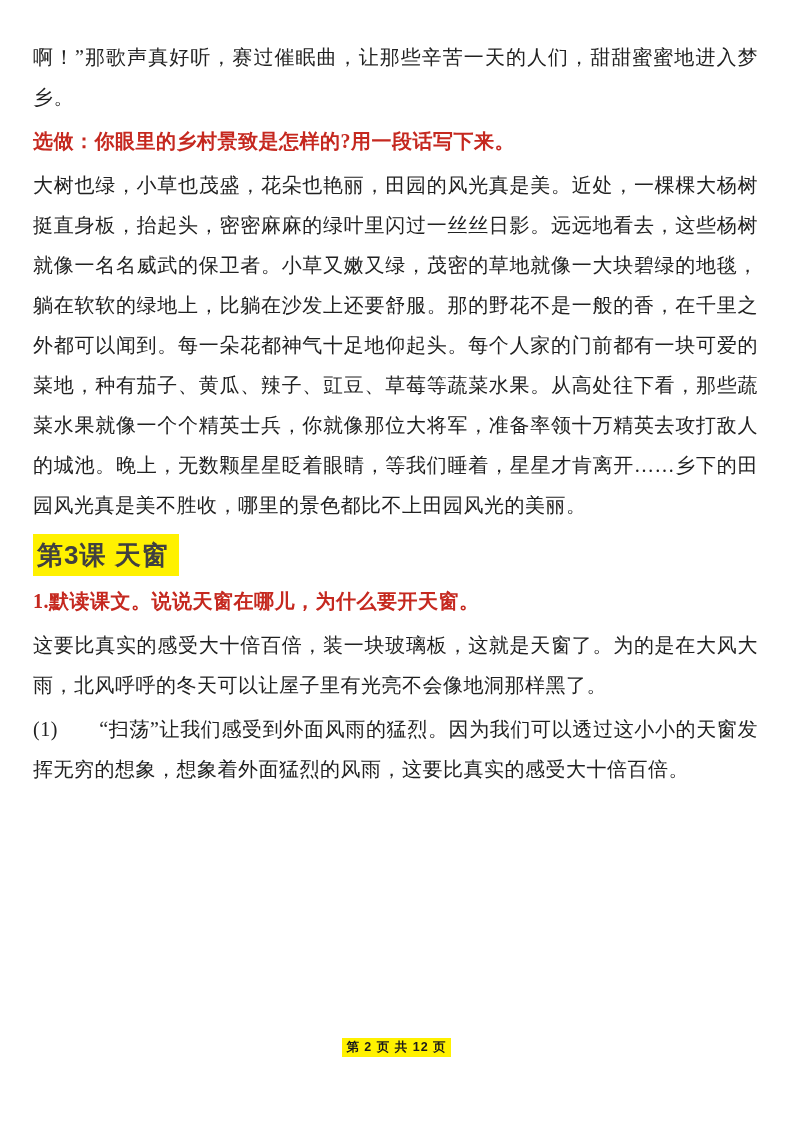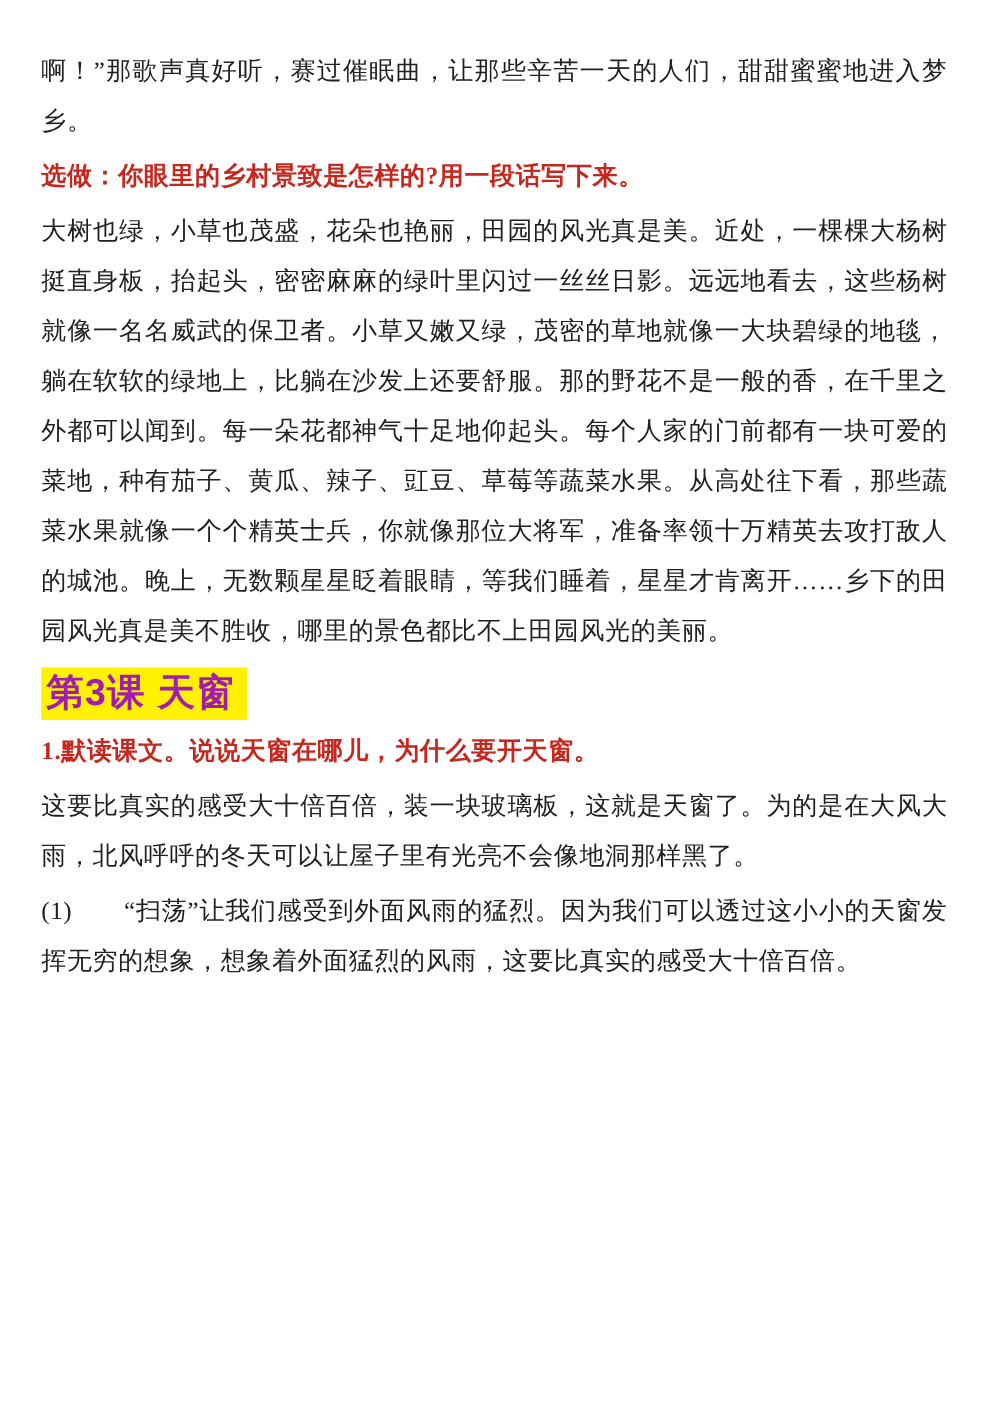--- a/index.html
+++ b/index.html
@@ -39,24 +39,24 @@
   }
   .mt4 { margin-top: 4px; }
   .mt6 { margin-top: 6px; }
   .lesson-title-row {
     margin: 9px 0 5px 0;
     line-height: 0;
   }
   .lesson-title {
     display: inline-block;
     background: #fff100;
-    color: #a21caf;
+    color: #404040;
     font-weight: bold;
     font-family: "Liberation Sans", "DejaVu Sans", sans-serif;
-    font-size: 30px;
+    font-size: 26px;
     line-height: 36px;
     padding: 3px 10px 3px 4px;
     letter-spacing: 1px;
   }
   .footer {
     position: absolute;
     top: 1034px;
     left: 0;
     width: 793px;
     text-align: center;
@@ -91,14 +91,17 @@
 
   <p class="red-heading">1.默读课文。说说天窗在哪儿，为什么要开天窗。</p>
 
   <p class="body-para mt4">这要比真实的感受大十倍百倍，装一块玻璃板，这就是天窗了。为的是在大风大雨，北风呼呼的冬天可以让屋子里有光亮不会像地洞那样黑了。</p>
 
 
 
 
   <p class="body-para mt4">(1)　　“扫荡”让我们感受到外面风雨的猛烈。因为我们可以透过这小小的天窗发挥无穷的想象，想象着外面猛烈的风雨，这要比真实的感受大十倍百倍。</p>
 
+  <div class="footer">
+    <span class="page-number-badge">第 2 页 共 12 页</span>
+  </div>
 
 </div>
 
 </body></html>

